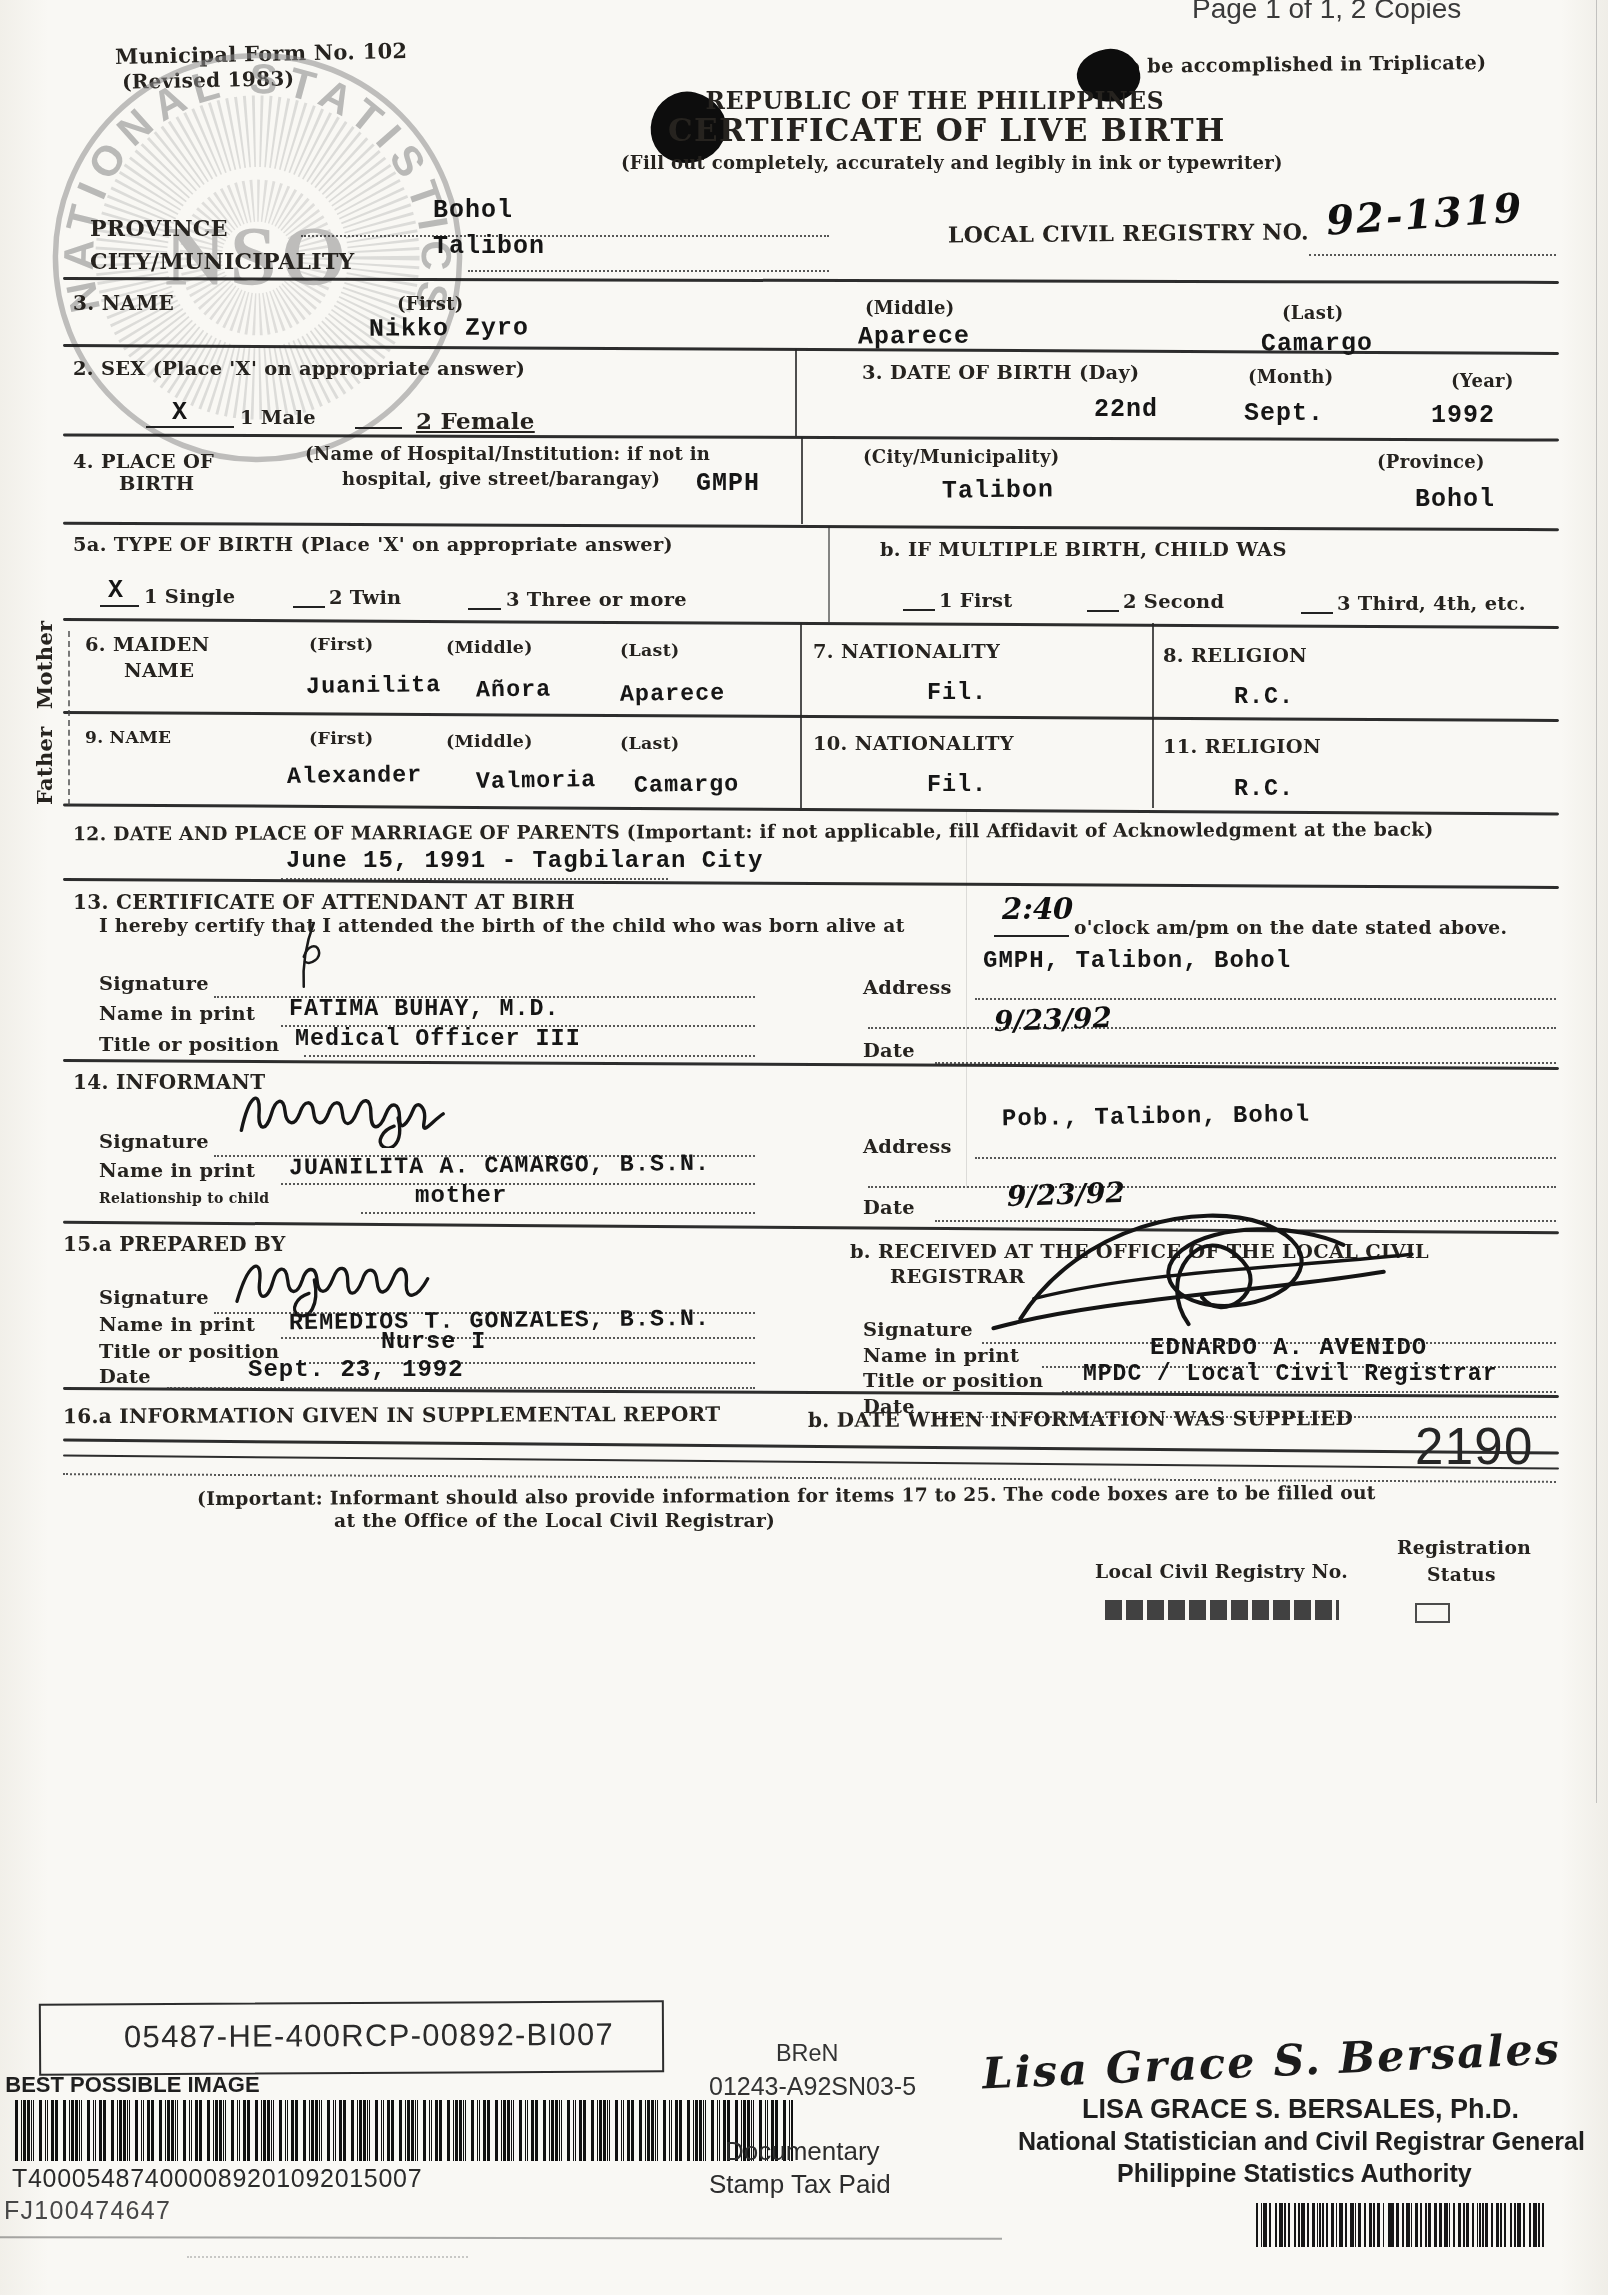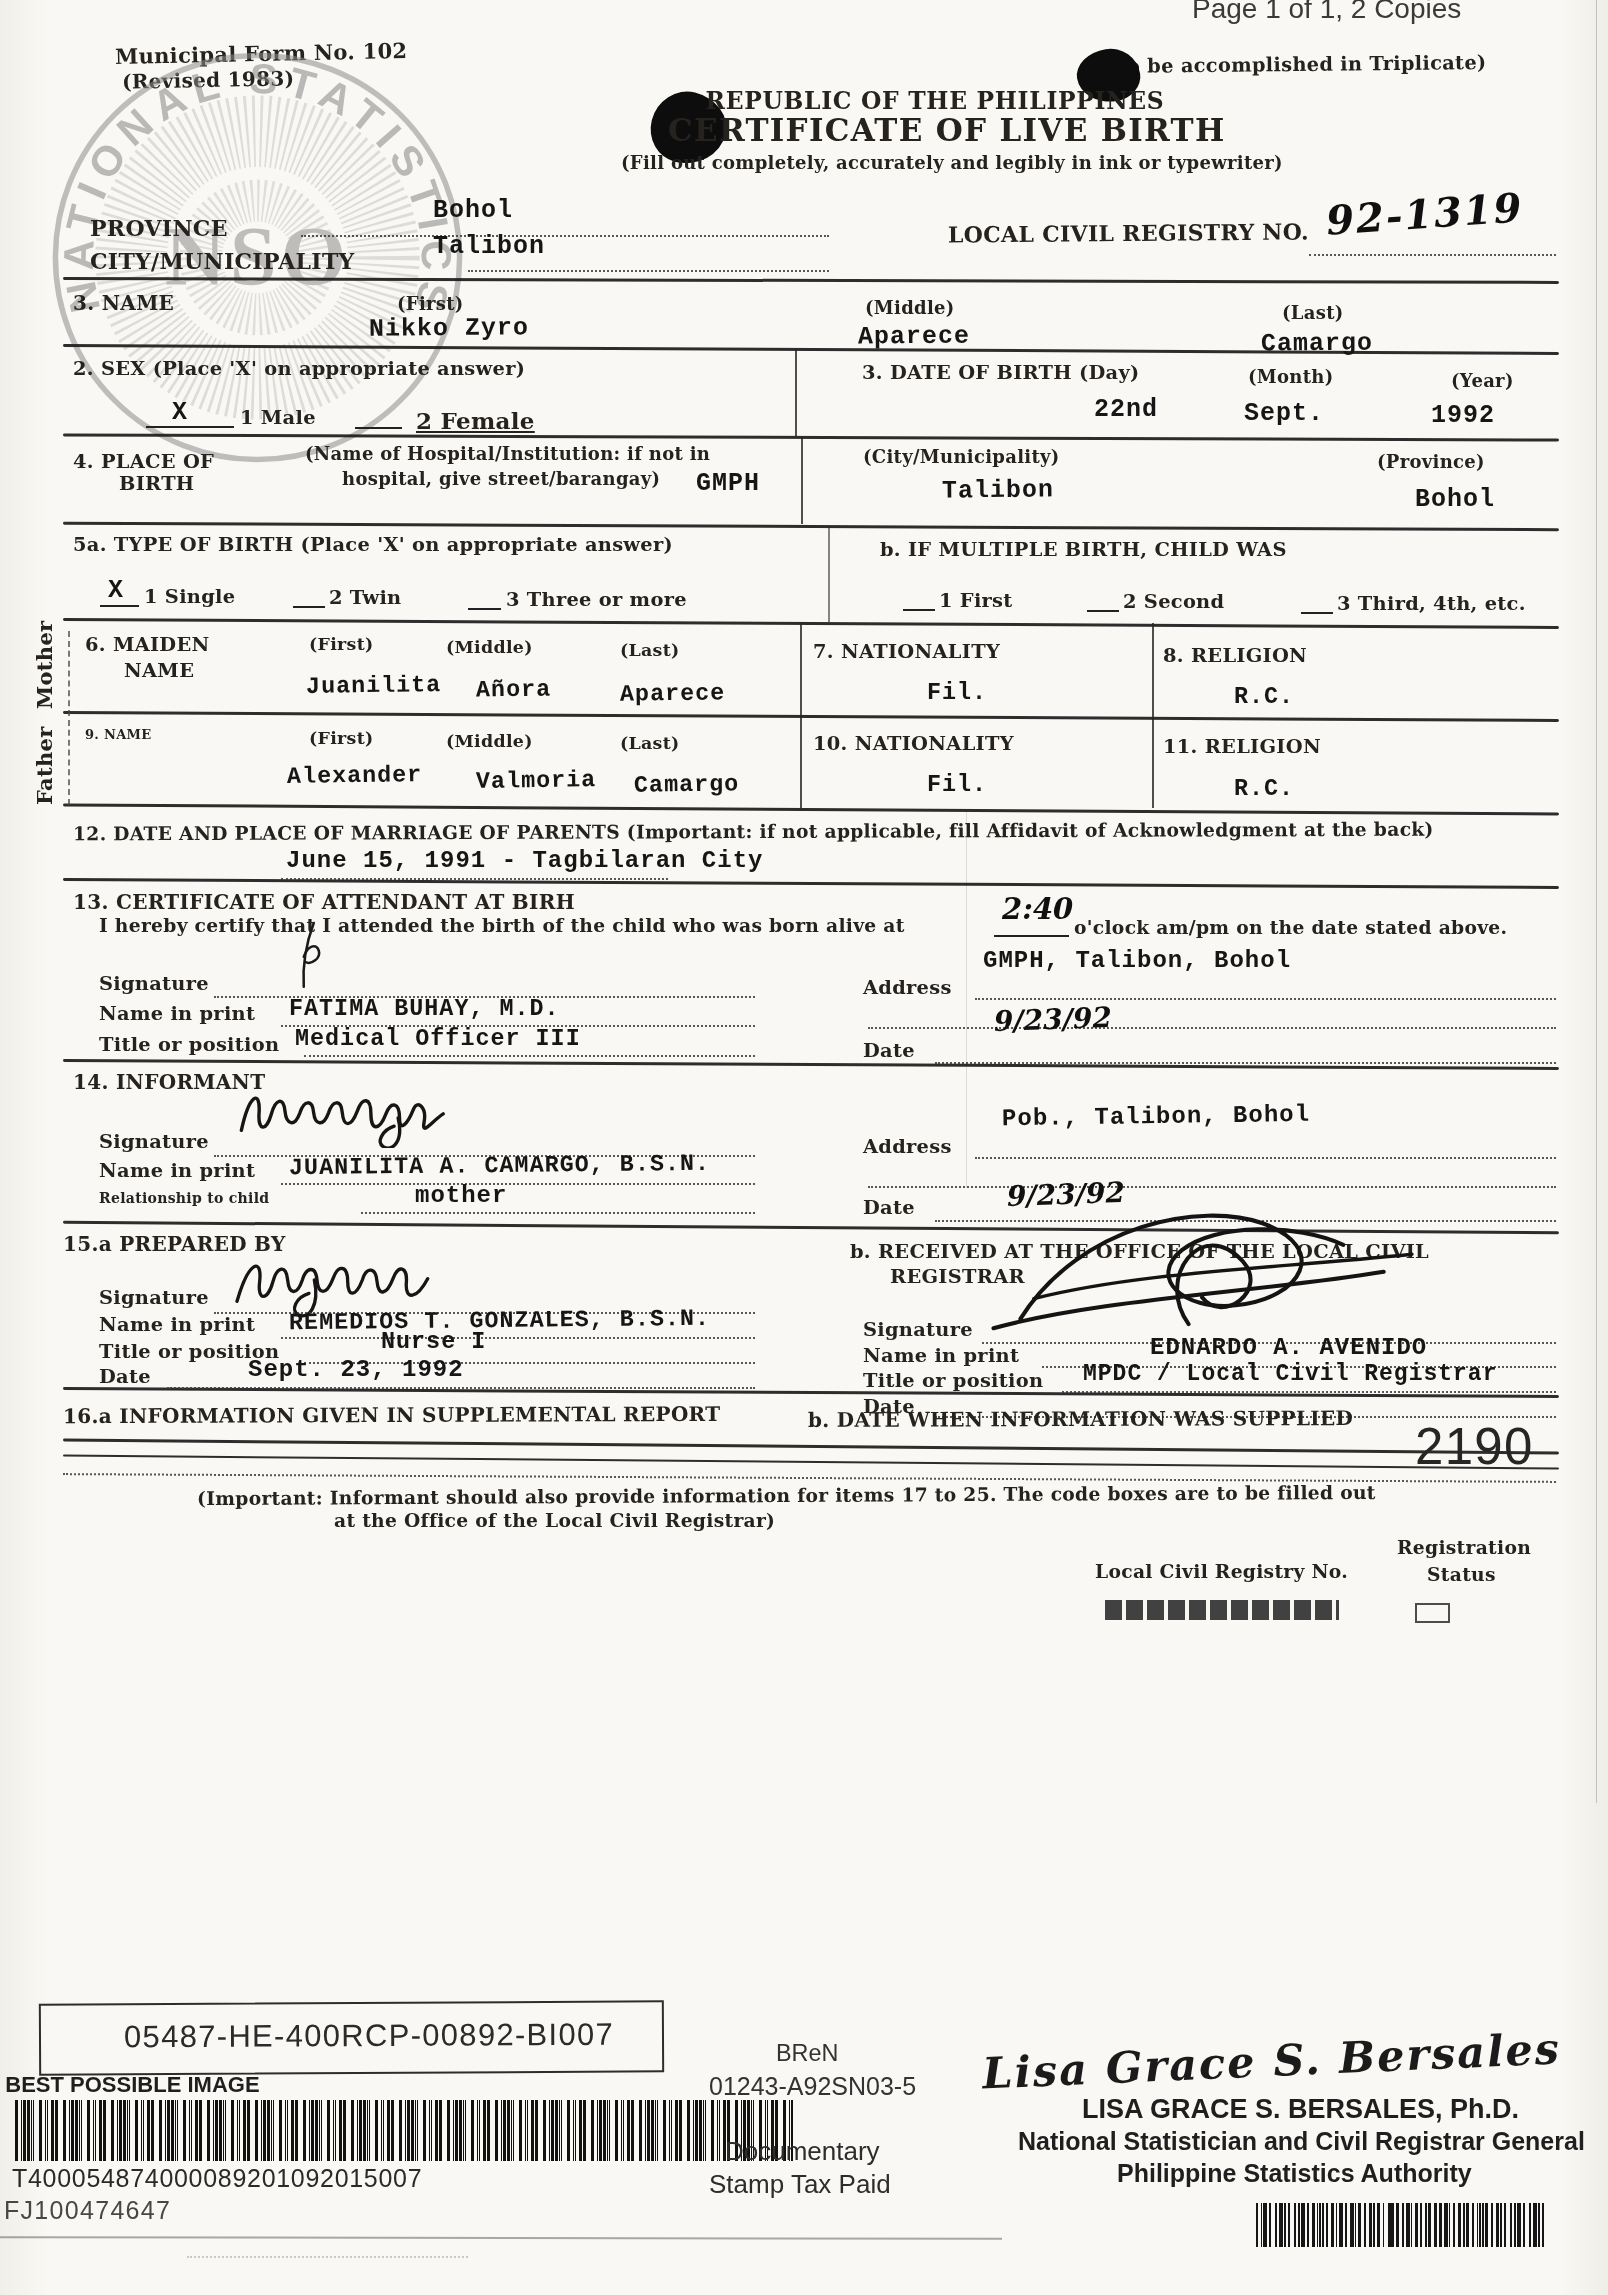--- a/index.html
+++ b/index.html
@@ -142,21 +142,21 @@
   <div class="a lbl nowrap" style="left:446px;top:637px;font-size:17.4px;">(Middle)</div>
   <div class="a lbl nowrap" style="left:620px;top:640px;font-size:17.4px;">(Last)</div>
   <div class="a typed" style="left:306px;top:673px;font-size:23.4px;transform:rotate(-.8deg);">Juanilita</div>
   <div class="a typed" style="left:476px;top:677px;font-size:23.4px;transform:rotate(-.8deg);">Añora</div>
   <div class="a typed" style="left:620px;top:681px;font-size:23.4px;transform:rotate(-.8deg);">Aparece</div>
   <div class="a lbl nowrap" style="left:813px;top:640px;font-size:19.4px;">7.   NATIONALITY</div>
   <div class="a typed" style="left:927px;top:680px;font-size:23.4px;">Fil.</div>
   <div class="a lbl nowrap" style="left:1163px;top:644px;font-size:19.4px;">8.   RELIGION</div>
   <div class="a typed" style="left:1234px;top:684px;font-size:23.4px;">R.C.</div>
 
-  <div class="a lbl nowrap" style="left:85px;top:727px;font-size:13px;">9.   NAME</div>
+  <div class="a lbl nowrap" style="left:85px;top:727px;font-size:17px;">9.   NAME</div>
   <div class="a lbl nowrap" style="left:309px;top:728px;font-size:17.4px;">(First)</div>
   <div class="a lbl nowrap" style="left:446px;top:731px;font-size:17.4px;">(Middle)</div>
   <div class="a lbl nowrap" style="left:620px;top:733px;font-size:17.4px;">(Last)</div>
   <div class="a typed" style="left:287px;top:763px;font-size:23.4px;transform:rotate(-.8deg);">Alexander</div>
   <div class="a typed" style="left:476px;top:768px;font-size:23.4px;transform:rotate(-.8deg);">Valmoria</div>
   <div class="a typed" style="left:634px;top:772px;font-size:23.4px;transform:rotate(-.8deg);">Camargo</div>
   <div class="a lbl nowrap" style="left:813px;top:732px;font-size:19.4px;">10.   NATIONALITY</div>
   <div class="a typed" style="left:927px;top:772px;font-size:23.4px;">Fil.</div>
   <div class="a lbl nowrap" style="left:1163px;top:735px;font-size:19.4px;">11.   RELIGION</div>
   <div class="a typed" style="left:1234px;top:776px;font-size:23.4px;">R.C.</div>

